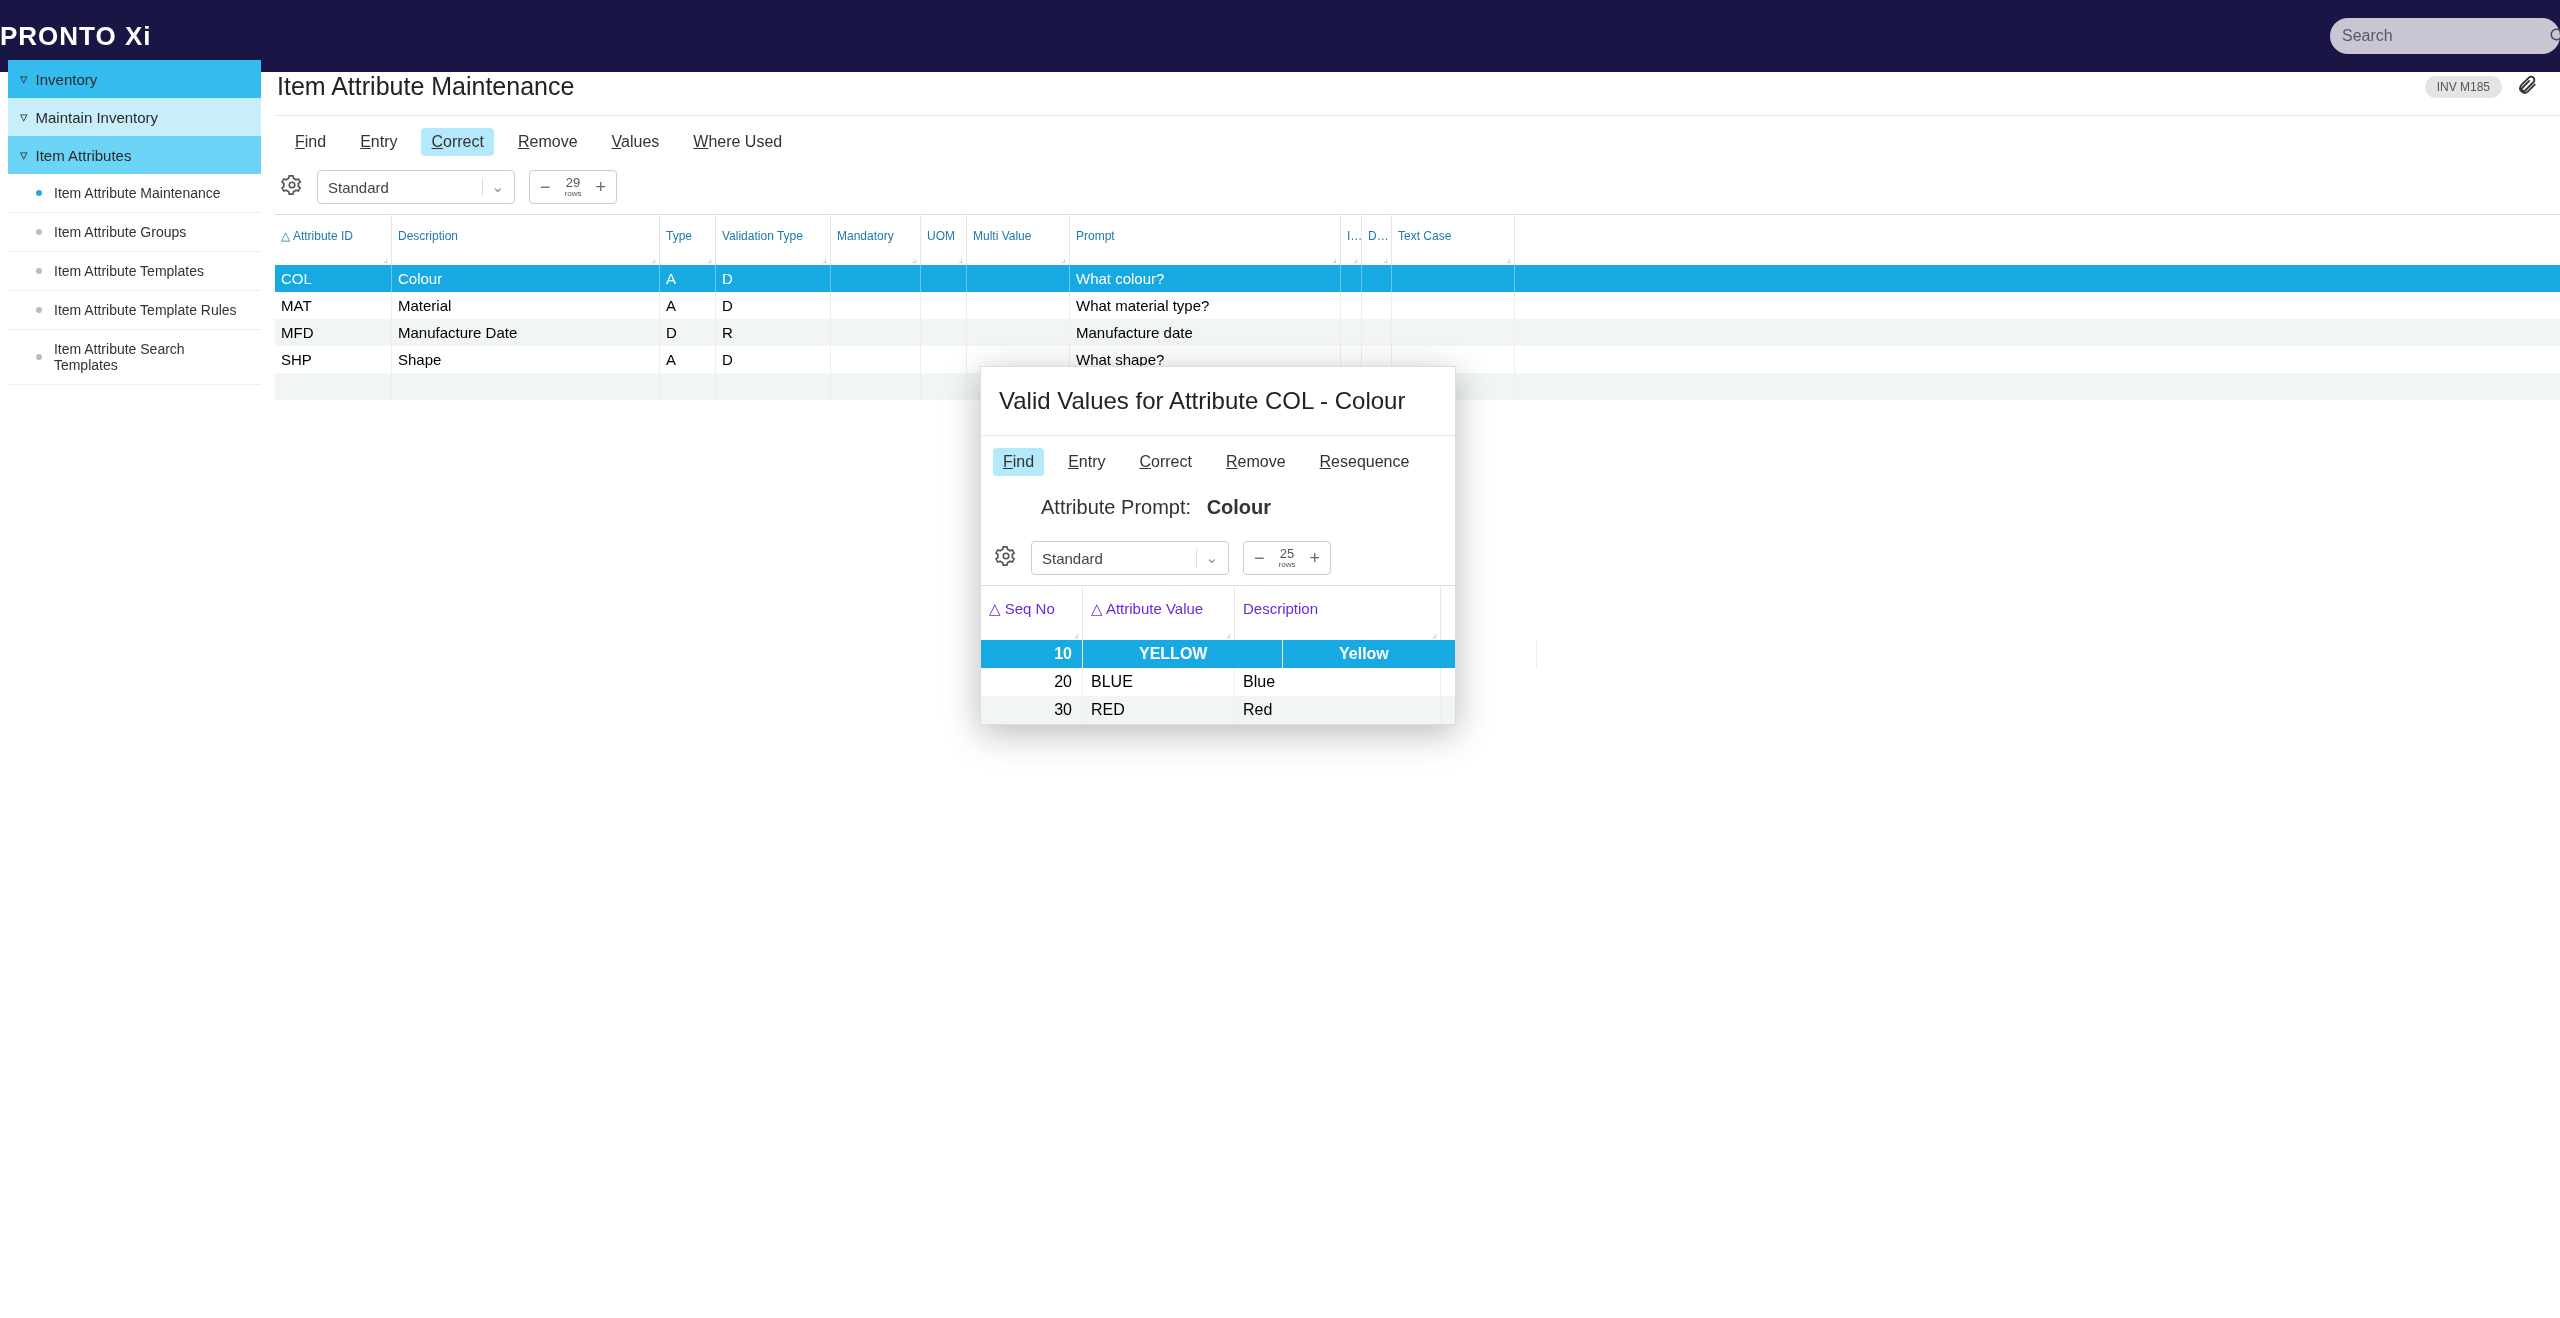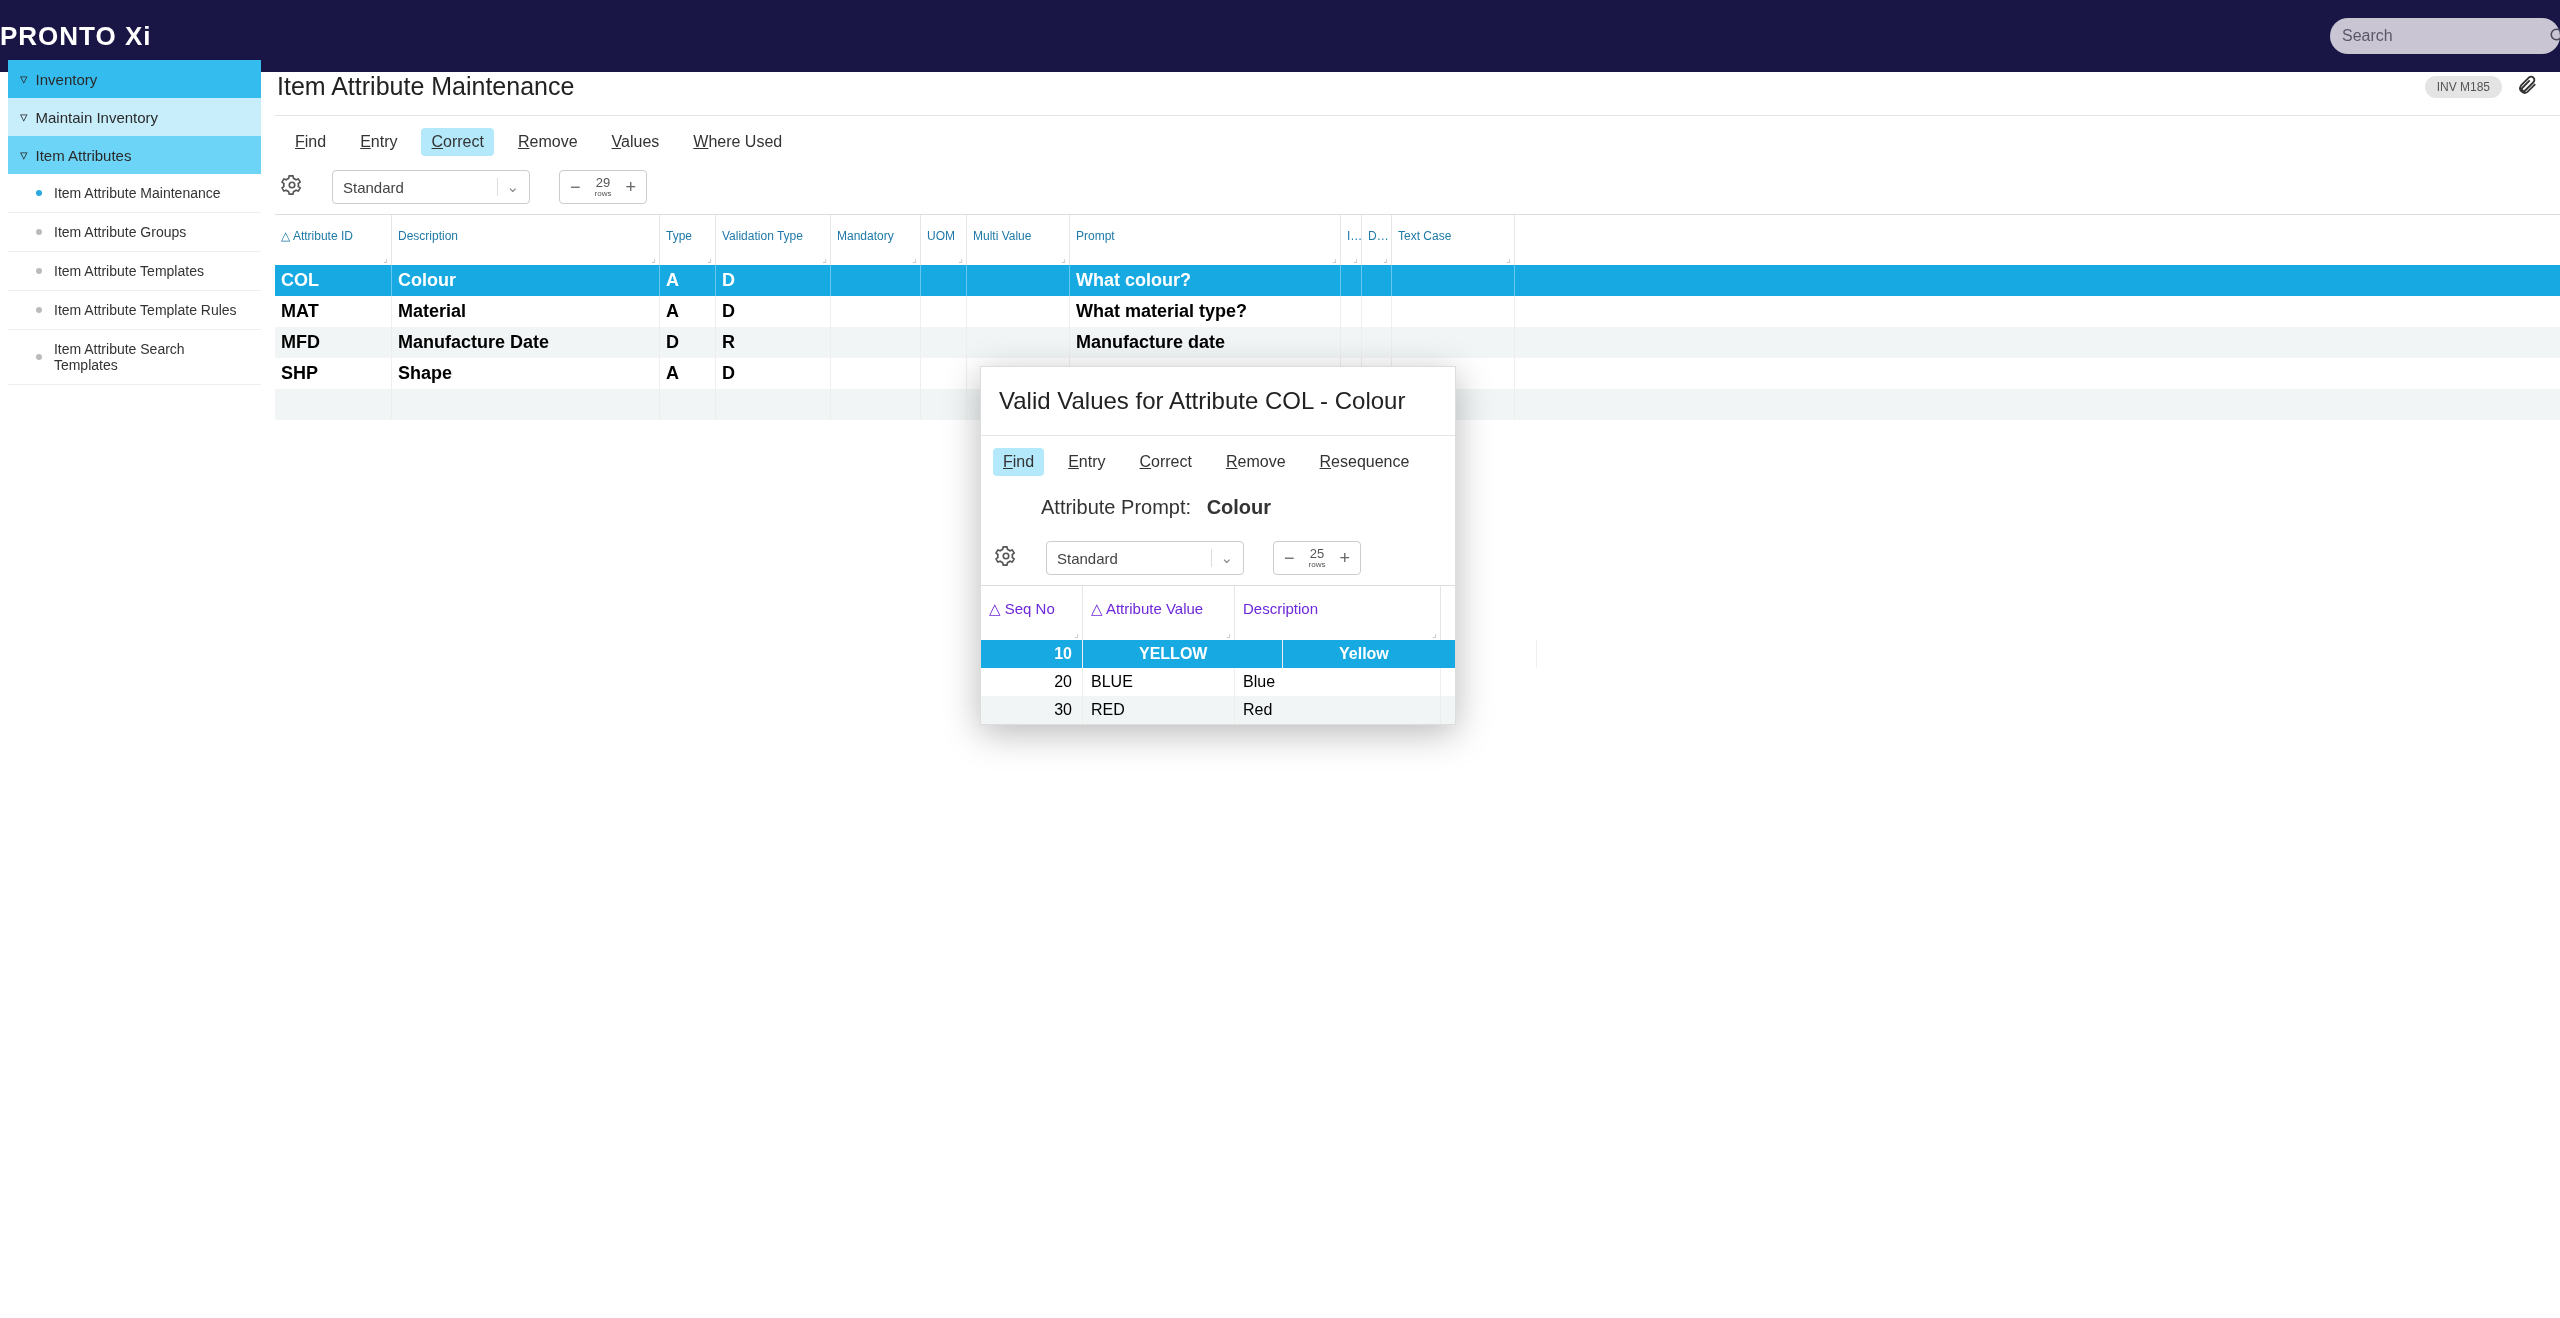--- a/index.html
+++ b/index.html
@@ -30,36 +30,36 @@
 .page-title { font-size:25px; color:#222; }
 .head-right { display:flex; align-items:center; gap:14px; }
 .code-pill { background:#e4e4e4; color:#555; border-radius:14px; font-size:12px; padding:4px 12px; }
 .clip-icon svg { width:22px; height:22px; }
 
 .action-row { display:flex; gap:14px; padding:12px 0 14px 10px; align-items:center; }
 .act-btn { font-size:16px; color:#333; padding:5px 10px; border-radius:4px; cursor:pointer; }
 .act-btn.active { background:#b4e8fb; }
 .act-btn .ul { text-decoration:underline; }
 
-.tool-row { display:flex; align-items:center; gap:29px; padding:0 0 10px 6px; }
+.tool-row { display:flex; align-items:center; gap:14px; padding:0 0 10px 6px; }
 .gear svg { width:22px; height:22px; }
 .combo { border:1px solid #ccc; border-radius:4px; height:34px; display:flex; align-items:center; padding:0 10px; min-width:198px; justify-content:space-between; font-size:15px; color:#444; }
 .combo .div { width:1px; height:18px; background:#ddd; margin:0 8px; }
 .rows-box { border:1px solid #ccc; border-radius:4px; height:34px; display:flex; align-items:center; padding:0 10px; gap:14px; color:#555; }
 .rows-box .num { font-size:13px; line-height:1; }
 .rows-box .lbl { font-size:8px; }
 .rows-box .pm { font-size:18px; cursor:pointer; color:#666; }
 
 
 .grid { border-top:1px solid #ddd; }
 .ghead, .grow { display:grid; grid-template-columns:117px 268px 56px 115px 90px 46px 103px 271px 21px 30px 123px; }
 .ghead div { font-size:12px; color:#207aa8; padding:14px 6px 22px 6px; border-right:1px solid #e6e6e6; position:relative; white-space:nowrap; overflow:hidden; text-overflow:ellipsis; }
 .ghead div::after { content:"⌟"; position:absolute; right:3px; bottom:1px; font-size:10px; color:#bbb; }
 .ghead .sort::before { content:"△ "; color:#207aa8; }
-.grow { font-size:18px;font-weight:bold; }
+.grow { font-size:15px; }
 .grow div { padding:5px 6px; border-right:1px solid #eee; white-space:nowrap; overflow:hidden; }
 .grow.even { background:#f1f5f6; }
 .grow.sel { background:#16a9e2; color:#fff; }
 .grow.sel div { border-right-color:rgba(255,255,255,.35); }
 
 
 .popup { position:absolute; left:980px; top:366px; width:476px; background:#fff; box-shadow:0 8px 34px rgba(0,0,0,.28); border:1px solid #ddd; }
 .popup-title { font-size:24px; color:#222; padding:20px 18px; border-bottom:1px solid #e5e5e5; }
 .popup .action-row { padding:12px 0 14px 12px; }
 .popup .prompt-row { padding:6px 0 22px 60px; font-size:20px; color:#333; }

